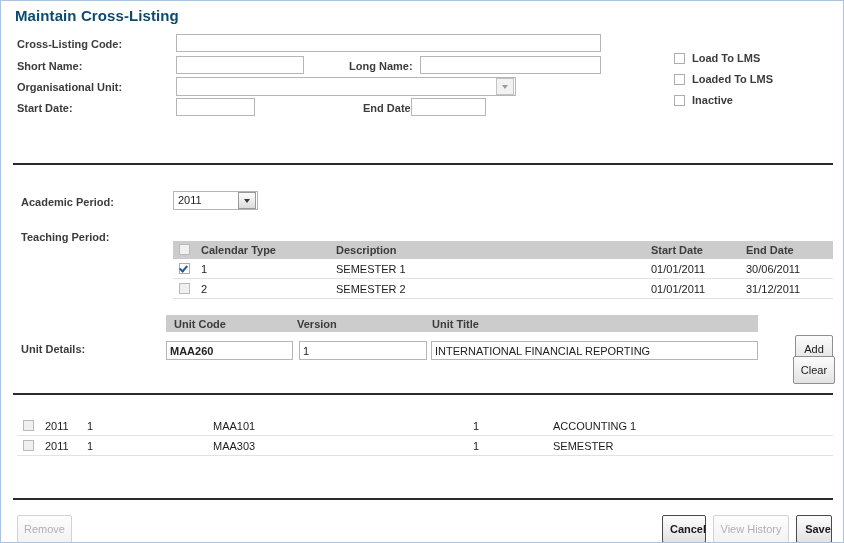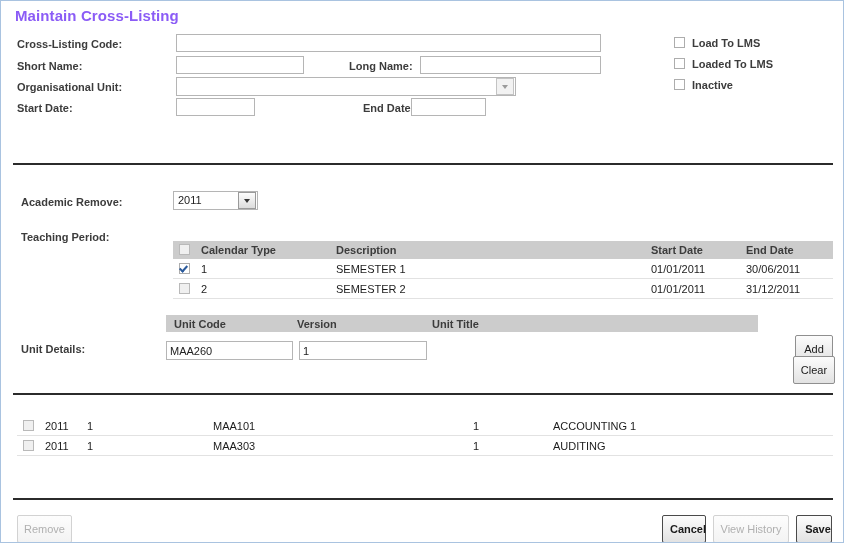--- a/index.html
+++ b/index.html
@@ -21,21 +21,21 @@
     background: #ffffff;
     overflow: hidden;
   }
   .abs { position: absolute; }
 
   
   #page-title {
     left: 14px; top: 6px;
     font-size: 15px;
     font-weight: bold;
-    color: #8b5cf6;
+    color: #0c4a6e;
     letter-spacing: 0.1px;
   }
 
   
   .field-label {
     font-size: 11px;
     font-weight: bold;
     color: #3c3c3c;
     white-space: nowrap;
   }
@@ -116,21 +116,21 @@
   .cbx.grey { background: #f0f0f0; border-color: #b9b9b9; }
   .cbx.checked::after {
     content: "";
     position: absolute;
     left: 1px; top: 0px;
     width: 3px; height: 6px;
     border: solid #2b5a9b;
     border-width: 0 2px 2px 0;
     transform: rotate(42deg);
   }
-  .cb-row { display: flex; align-items: flex-start; }
+  .cb-row { display: flex; align-items: flex-end; margin-top: 15px; }
   .cb-row .cb-label {
     font-size: 11px;
     font-weight: bold;
     color: #3c3c3c;
     margin-left: 7px;
     white-space: nowrap;
   }
 
   
   .rule {
@@ -240,21 +240,21 @@
     <span class="cb-label">Loaded To LMS</span>
   </div>
   <div class="abs cb-row" style="left:673px; top:78px;">
     <span class="cbx"></span>
     <span class="cb-label">Inactive</span>
   </div>
 
 
   <div class="abs rule" style="left:12px; top:162px; width:820px;"></div>
 
-  <div class="abs field-label" style="left:20px; top:195px;">Academic Remove:</div>
+  <div class="abs field-label" style="left:20px; top:195px;">Academic Period:</div>
   <div class="abs ddl" style="left:172px; top:190px; width:85px;">
     <span class="ddl-value">2011</span>
     <span class="ddl-arrow">
         <i></i>
       </span>
   </div>
 
   <div class="abs field-label" style="left:20px; top:230px;">Teaching Period:</div>
 
   <table class="abs grid" style="left:172px; top:240px; width:660px;">
@@ -297,22 +297,23 @@
   </table>
 
   <div class="abs colstrip" style="left:165px; top:314px; width:592px;">
     <span style="position:absolute; left:8px;">Unit Code</span>
     <span style="position:absolute; left:131px;">Version</span>
     <span style="position:absolute; left:266px;">Unit Title</span>
   </div>
 
   <div class="abs field-label" style="left:20px; top:342px;">Unit Details:</div>
 
-  <input class="abs txt" style="left: 165px; top: 340px; width: 127px; height: 19px;" value="MAA260">
+  <input class="abs txt" style="left: 165px; top: 340px; width: 127px; height: 19px; font-weight: bold;" value="MAA260">
   <input class="abs txt" style="left: 298px; top: 340px; width: 128px; height: 19px;" value="1">
+  <input class="abs txt" style="left: 430px; top: 340px; width: 327px; height: 19px;" value="INTERNATIONAL FINANCIAL REPORTING">
 
   <div class="abs btn" style="left:794px; top:334px; width:38px;">Add</div>
   <div class="abs btn" style="left:792px; top:355px; width:42px;">Clear</div>
 
   <div class="abs rule" style="left:12px; top:392px; width:820px;"></div>
 
   <table class="abs grid" style="left:16px; top:415px; width:816px;">
     <colgroup>
       <col style="width:22px">
         <col style="width:42px">
@@ -333,21 +334,21 @@
         <td>ACCOUNTING 1</td>
       </tr>
       <tr class="data-row">
         <td class="cbcell">
           <span class="cbx grey"></span>
         </td>
         <td>2011</td>
         <td>1</td>
         <td>MAA303</td>
         <td>1</td>
-        <td>AUDITING</td>
+        <td>SEMESTER</td>
       </tr>
     </tbody>
   </table>
 
   <div class="abs rule" style="left:12px; top:497px; width:820px;"></div>
 
   <div class="abs btn disabled" style="left:16px; top:514px; width:55px;">Remove</div>
 
   <div class="abs btn strong" style="left:661px; top:514px; width:44px;">Cancel</div>
   <div class="abs btn disabled" style="left:712px; top:514px; width:76px;">View History</div>

